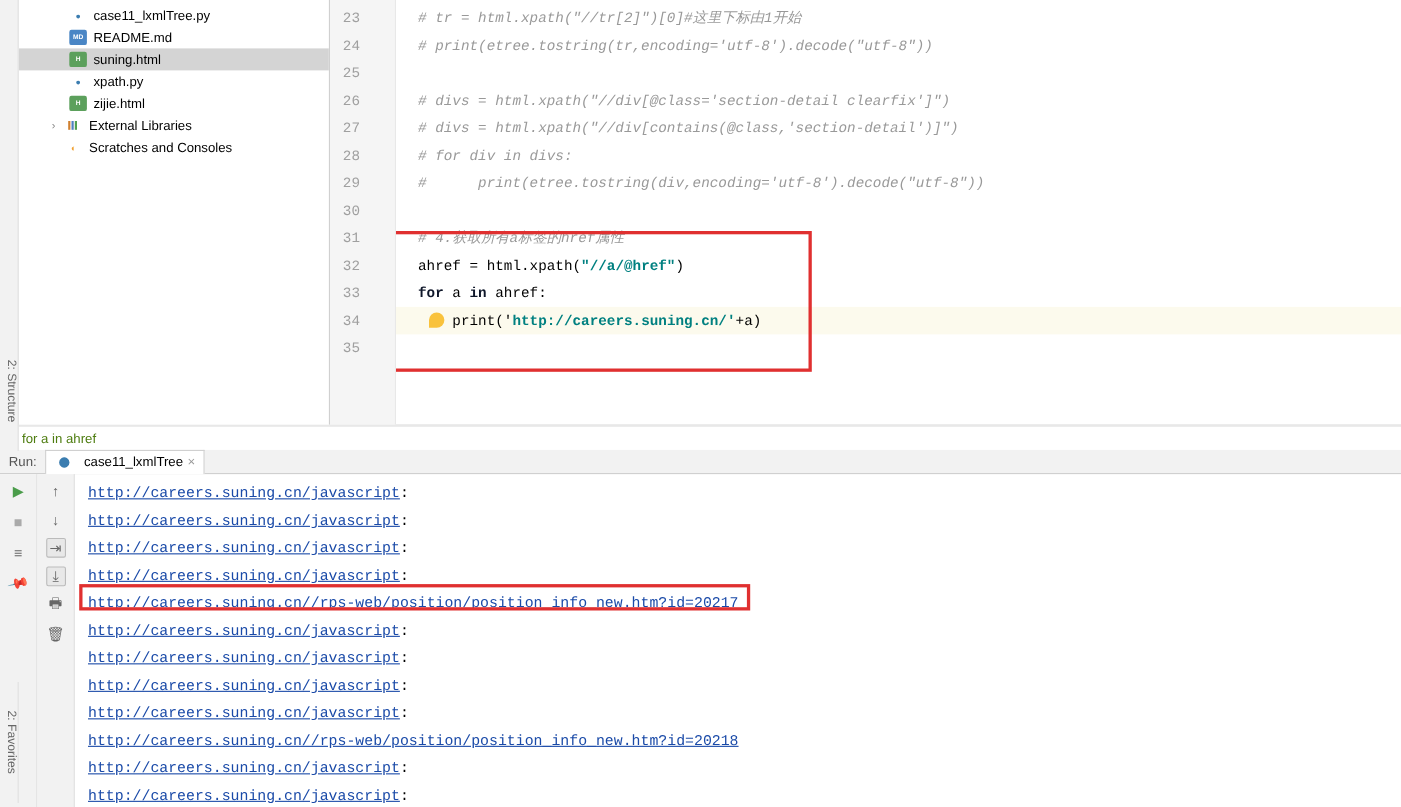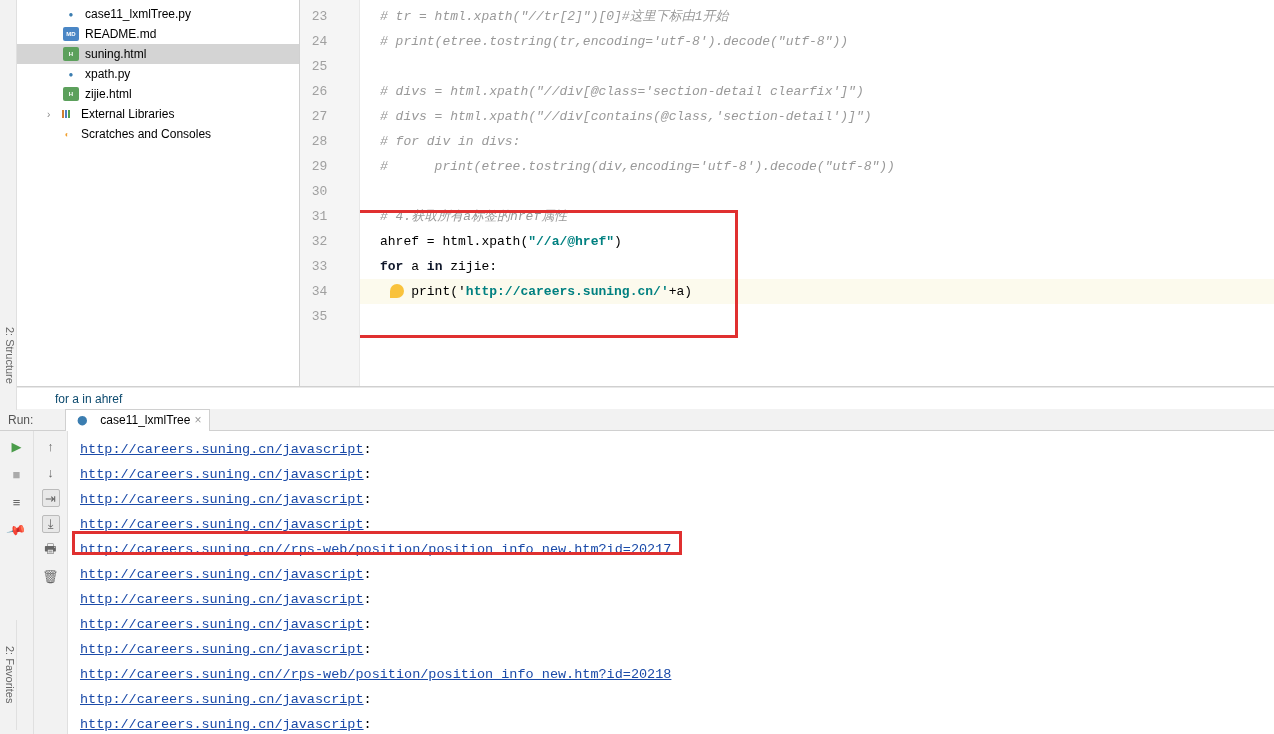--- a/index.html
+++ b/index.html
@@ -23,23 +23,23 @@
 .line-num { height: 25px; line-height: 25px; text-align: center; padding-right: 20px; color: #a0a0a0; font-family: "Consolas","Courier New",monospace; font-size: 13px; }
 .editor { flex: 1; position: relative; padding-top: 4px; font-family: "Consolas","Courier New",monospace; font-size: 13px; overflow: hidden; }
 .code-line { height: 25px; line-height: 25px; padding-left: 20px; white-space: pre; position: relative; }
 .comment { color: #999; font-style: italic; }
 .kw { color: #0f172a; font-weight: bold; }
 .str { color: #008080; font-weight: bold; }
 .url-lit { color: #008080; font-weight: bold; }
 .caret-line { background: #fcfaed; }
 .bulb { position: absolute; left: 30px; width: 14px; height: 14px; background: #f9c23c; border-radius: 50% 50% 50% 0; top: 5px; }
 .red-box { position: absolute; border: 3px solid #e03030; pointer-events: none; }
-.breadcrumb { height: 22px; line-height: 22px; padding-left: 55px; font-size: 12px; color: #0c4a6e; border-top: 1px solid #e8e8e8; background: #fff; }
+.breadcrumb { height: 22px; line-height: 22px; padding-left: 20px; font-size: 12px; color: #4d7c0f; border-top: 1px solid #e8e8e8; background: #fff; }
 .bottom { display: flex; flex-direction: column; height: 325px; }
-.run-tab-bar { height: 22px; background: #f2f2f2; border-bottom: 1px solid #d0d0d0; display: flex; align-items: center; font-size: 12px; gap: 24px; }
+.run-tab-bar { height: 22px; background: #f2f2f2; border-bottom: 1px solid #d0d0d0; display: flex; align-items: center; font-size: 12px; }
 .run-label { padding: 0 8px; color: #555; }
 .run-tab { background: #fff; border: 1px solid #d0d0d0; border-bottom: none; padding: 2px 8px; display: flex; align-items: center; gap: 4px; height: 22px; }
 .run-tab .py-ico { font-size: 9px; }
 .run-body { flex: 1; display: flex; }
 .run-tool-col { width: 34px; background: #f2f2f2; border-right: 1px solid #e0e0e0; display: flex; flex-direction: column; align-items: center; padding-top: 6px; gap: 10px; }
 .run-tool-col2 { width: 34px; background: #f2f2f2; border-right: 1px solid #e0e0e0; display: flex; flex-direction: column; align-items: center; padding-top: 6px; gap: 8px; }
 .tbtn { width: 18px; height: 18px; display: flex; align-items: center; justify-content: center; font-size: 13px; color: #666; cursor: pointer; }
 .tbtn.green { color: #4a9c4a; }
 .tbtn.boxed { border: 1px solid #bbb; background: #e8e8e8; border-radius: 2px; }
 .console { flex: 1; padding: 6px 0 0 12px; font-family: "Consolas","Courier New",monospace; font-size: 13.5px; overflow: hidden; position: relative; }
@@ -113,21 +113,21 @@
           <div class="code-line"><span class="comment"># tr = html.xpath("//tr[2]")[0]#这里下标由1开始</span></div>
           <div class="code-line"><span class="comment"># print(etree.tostring(tr,encoding='utf-8').decode("utf-8"))</span></div>
           <div class="code-line"></div>
           <div class="code-line"><span class="comment"># divs = html.xpath("//div[@class='section-detail clearfix']")</span></div>
           <div class="code-line"><span class="comment"># divs = html.xpath("//div[contains(@class,'section-detail')]")</span></div>
           <div class="code-line"><span class="comment"># for div in divs:</span></div>
           <div class="code-line"><span class="comment">#      print(etree.tostring(div,encoding='utf-8').decode("utf-8"))</span></div>
           <div class="code-line"></div>
           <div class="code-line"><span class="comment"># 4.获取所有a标签的href属性</span></div>
           <div class="code-line"><span>ahref = html.xpath(</span><span class="str">"//a/@href"</span><span>)</span></div>
-          <div class="code-line"><span class="kw">for </span><span>a </span><span class="kw">in </span><span>zijie:</span></div>
+          <div class="code-line"><span class="kw">for </span><span>a </span><span class="kw">in </span><span>ahref:</span></div>
           <div class="code-line caret-line"><span class="bulb"></span><span>    print(</span><span>'</span><span class="url-lit">http://careers.suning.cn/</span><span class="str">'</span><span>+a)</span></div>
         </div>
       <div class="red-box" style="left:-5px; top:210px; width:383px; height:128px;"></div>
     </div>
   </div>
   <div class="breadcrumb"><span>for a in ahref</span></div>
   <div class="bottom">
     <div class="run-tab-bar">
       <span class="run-label">Run:</span>
       <div class="run-tab">

